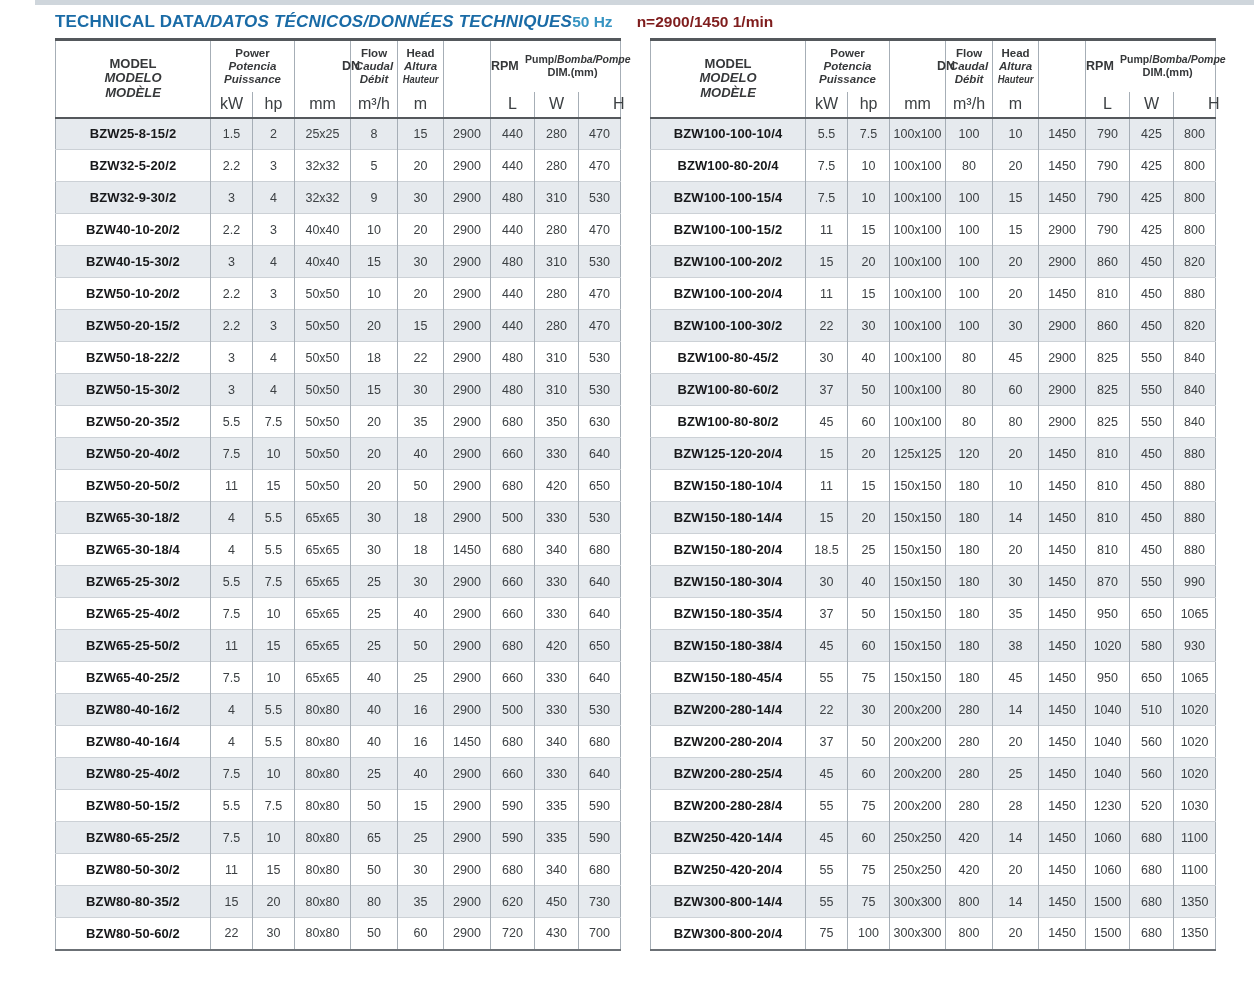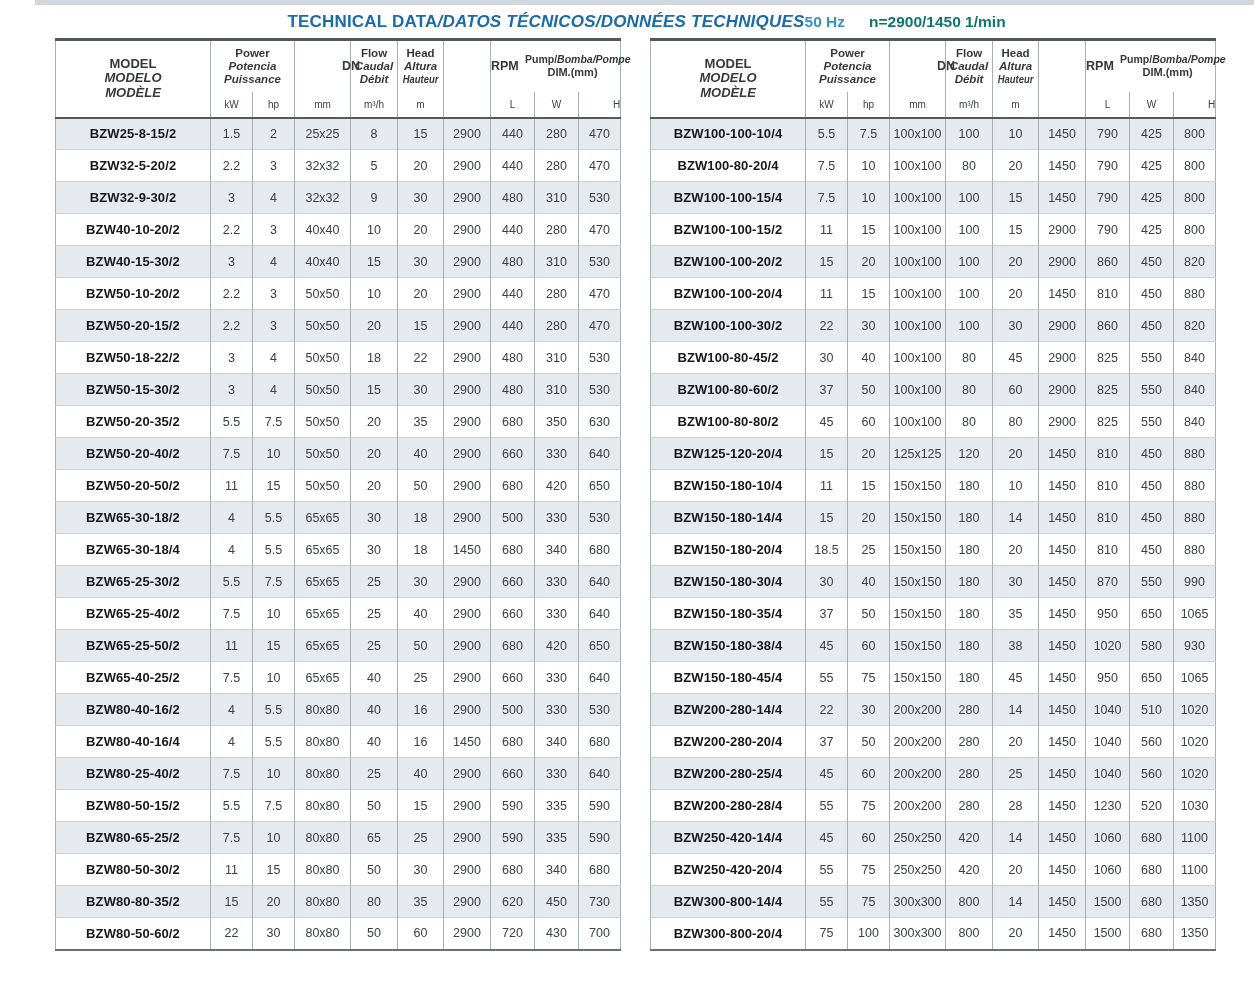--- a/index.html
+++ b/index.html
@@ -2,43 +2,43 @@
 <html><head>
 <meta charset="utf-8">
 <style>
   * { margin:0; padding:0; box-sizing:border-box; }
   html,body { width:1254px; height:1000px; overflow:hidden; background:#ffffff;
               font-family:"Liberation Sans", sans-serif; }
   .page { position:relative; width:1254px; height:1000px; background:#fff; }
 
   .top-strip { position:absolute; top:0; left:35px; right:0; height:5px; background:#cfd6dc; }
 
-  .titlebar { display:flex; justify-content:center; align-items:baseline;
+  .titlebar { display:flex; justify-content:flex-start; align-items:baseline;
               padding:12px 16px 6px 55px; }
   .doc-title { font-size:17px; font-weight:bold; color:#1a6ba6; letter-spacing:.2px; white-space:nowrap; }
   .doc-title .it { font-style:italic; }
   .freq-block { display:flex; gap:24px; font-weight:bold; font-size:15.5px; white-space:nowrap; }
   .freq  { color:#3794c2; }
-  .speed { color:#0f766e; }
+  .speed { color:#7f1d1d; }
 
   .tables { display:flex; gap:29px; padding-left:55px; }
 
   table.pump { border-collapse:collapse; table-layout:fixed; width:565px;
                border-top:3px solid #54585c; border-bottom:2px solid #6b7075;
                border-left:1px solid #a6aeb6; border-right:1px solid #a6aeb6;
                font-size:12.5px; color:#3c4043; }
   col.c-model{width:155px} col.c-kw{width:42px} col.c-hp{width:42px} col.c-dn{width:56px}
   col.c-flow{width:47px} col.c-head{width:46px} col.c-rpm{width:47px}
   col.c-l{width:44px} col.c-w{width:44px} col.c-h{width:42px}
 
   th { border-right:1px solid #a6aeb6; text-align:center; vertical-align:middle;
        font-weight:bold; color:#36383a; padding:1px 0; }
   th:last-child { border-right:none;padding-left:34px; }
   .hrow-a th { border-bottom:0; border-top:0; height:52px; }
-  .hrow-b th { border-top:0; height:26px; font-weight:normal; font-size:10px; color:#3c4043; }
+  .hrow-b th { border-top:0; height:26px; font-weight:normal; font-size:16px; color:#3c4043; }
   .hrow-b th, .hrow-a th.th-model, .hrow-a th.th-rpm { border-bottom:2px solid #54585c; }
 
   th .ln { display:block; line-height:1.13; }
   .th-model .ln { font-size:13px; }
   .th-power .ln, .th-flow .ln, .th-head .ln { font-size:11.5px; }
   .th-head .ln:nth-child(3) { transform:scaleX(.82); }
   th .ln.it { font-style:italic; }
   .th-dn, .th-rpm { font-size:12.5px;padding-left:47px; }
   .th-rpm { vertical-align:top; padding-top:18px; }
   .th-dim .dim1 { display:block; font-size:10.5px; line-height:1.25; }

